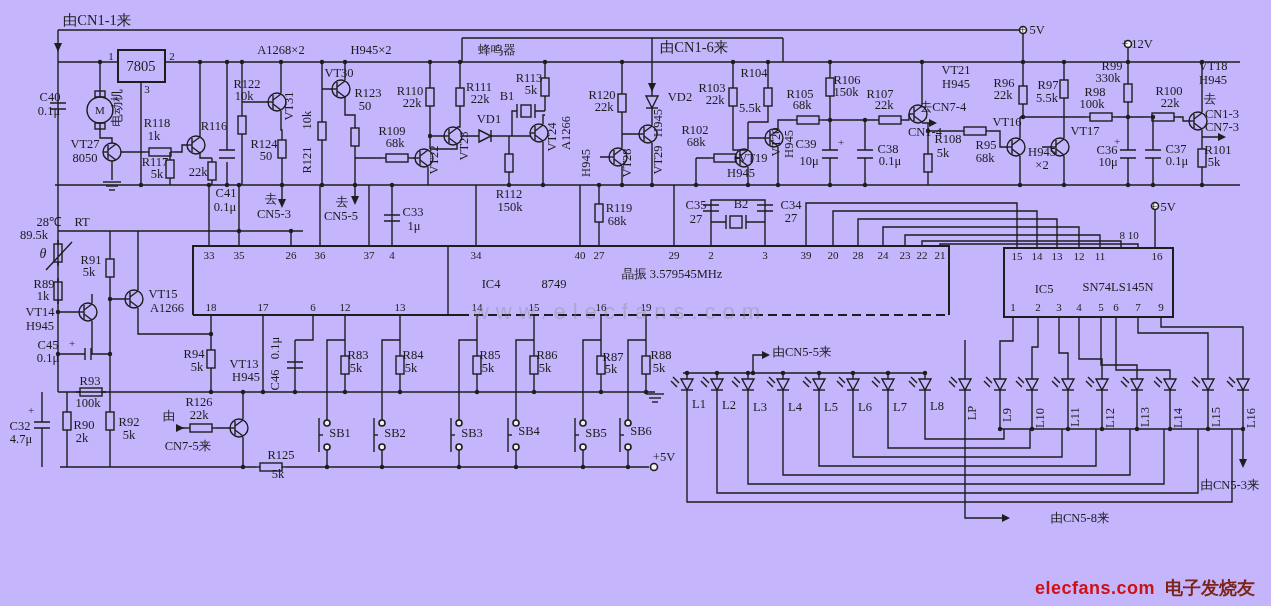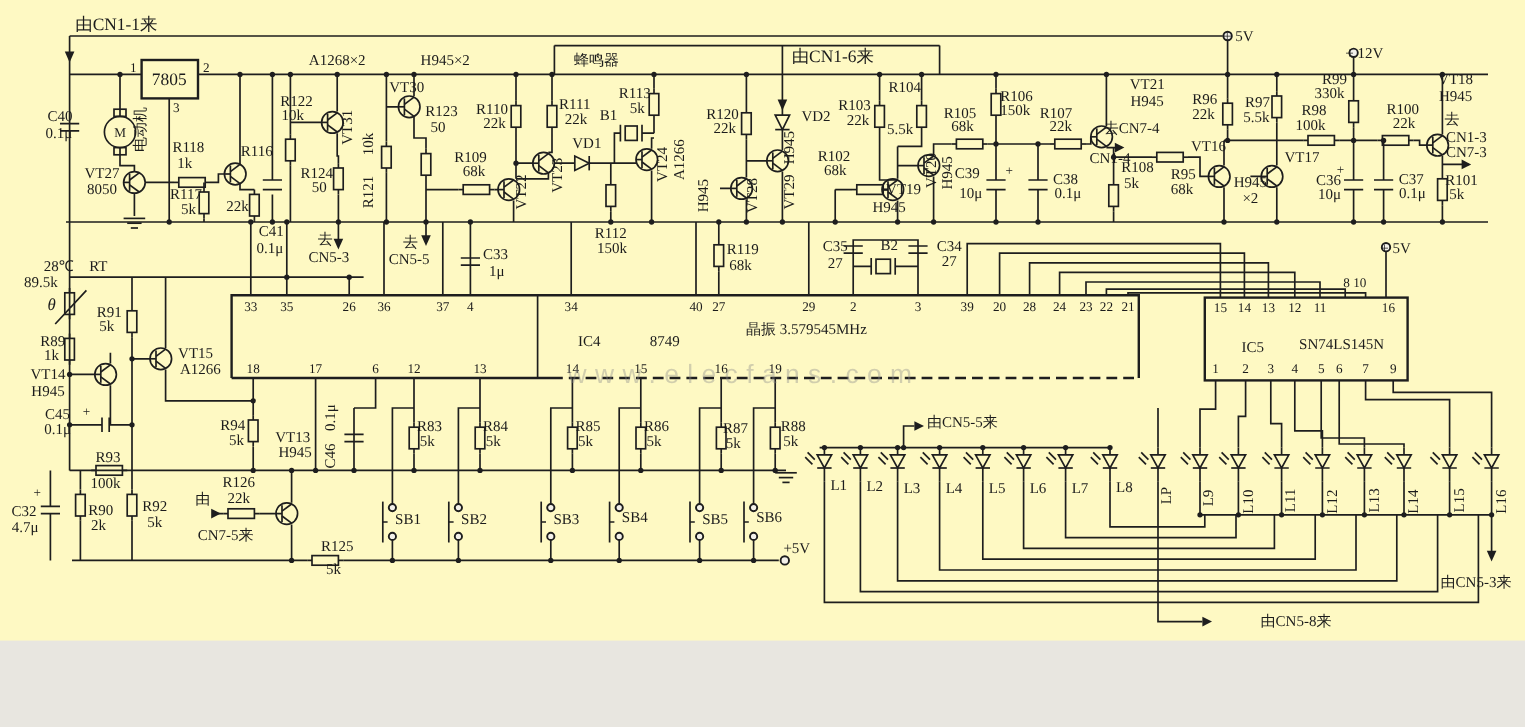--- a/index.html
+++ b/index.html
@@ -1,16 +1,16 @@
 <!DOCTYPE html>
 <html><head>
 <meta charset="utf-8">
 <style>
   html,body{margin:0;padding:0;background:#e8e6e0;}
-  #page{position:relative;width:1271px;height:534px;background:#fef9c3;overflow:hidden;
+  #page{position:relative;width:1271px;height:606px;background:#c4b5fd;overflow:hidden;
         font-family:"Liberation Serif",serif;}
   svg{position:absolute;left:0;top:0;}
   svg text{font-family:"Liberation Serif",serif;fill:#1c1c1c;font-size:12.5px;text-anchor:middle;}
   svg text.big{font-size:14.5px;}
   svg text.pin{font-size:11px;}
   svg text.sm{font-size:11px;}
   svg text.it{font-style:italic;font-size:14px;}
   svg text.wm{font-size:22px;fill:#8a8a8a;opacity:.38;letter-spacing:7px;font-family:"Liberation Sans",sans-serif;}
   .wire{stroke:#1e1e1e;stroke-width:1.4;fill:none;}
   .wire2{stroke:#1e1e1e;stroke-width:2;fill:none;}

